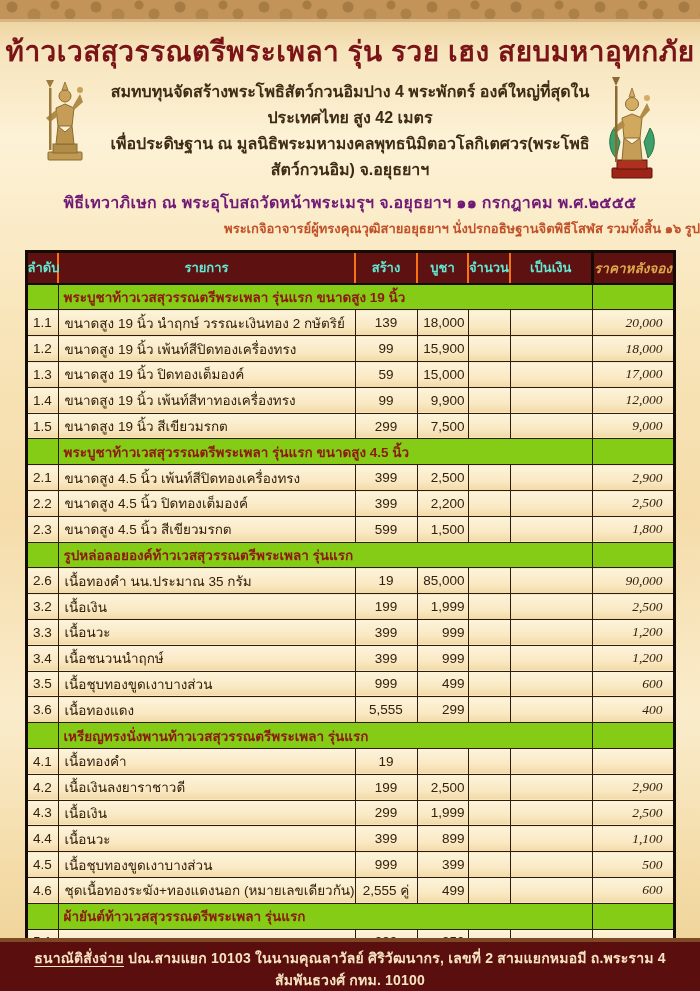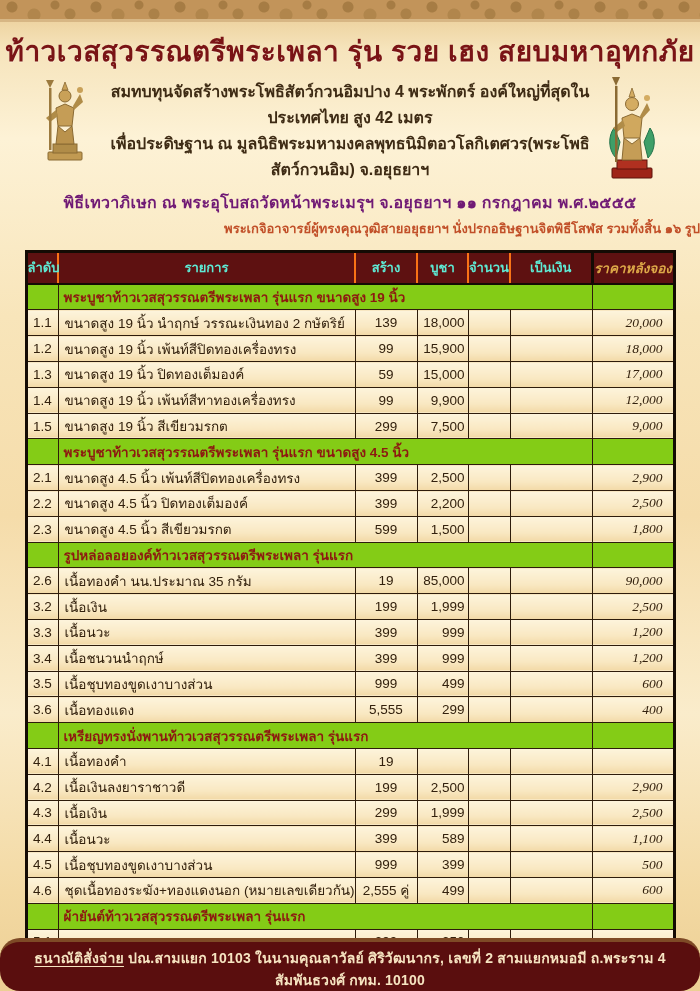--- a/index.html
+++ b/index.html
@@ -65,21 +65,21 @@
   td.c-made{ text-align:center; }
   td.c-price{ text-align:right; padding-right:3px; }
   td.c-after{
     border-left:3px solid #140b04; text-align:right; padding-right:10px;
     color:#c3231c; font-style:italic; font-family:"Liberation Serif","DejaVu Serif",serif;
     font-size:13.5px;
   }
   .footer{
     position:absolute; left:0; bottom:0; width:700px; height:53px;
     background:#5a0e0e; border-top:4px solid #7e4a26; color:#f6e4c1;
-    text-align:center; padding-top:5px;border-radius:20px;
+    text-align:center; padding-top:5px;
   }
   .footer .l1{ font-size:14px; font-weight:bold; letter-spacing:0.2px; }
   .footer .l1 .u{ text-decoration:underline; text-underline-offset:3px; }
 </style>
 </head>
 <body>
 
 <div class="deco-top"></div>
 
 <div class="page-title">ท้าวเวสสุวรรณตรีพระเพลา รุ่น รวย เฮง สยบมหาอุทกภัย</div>
@@ -318,21 +318,21 @@
         <td class="c-made">299</td>
         <td class="c-price">1,999</td>
         <td class="c-qty"></td>
         <td class="c-amount"></td>
         <td class="c-after">2,500</td>
       </tr>
     <tr class="item">
         <td class="c-no">4.4</td>
         <td class="c-name">เนื้อนวะ</td>
         <td class="c-made">399</td>
-        <td class="c-price">589</td>
+        <td class="c-price">899</td>
         <td class="c-qty"></td>
         <td class="c-amount"></td>
         <td class="c-after">1,100</td>
       </tr>
     <tr class="item">
         <td class="c-no">4.5</td>
         <td class="c-name">เนื้อชุบทองขูดเงาบางส่วน</td>
         <td class="c-made">999</td>
         <td class="c-price">399</td>
         <td class="c-qty"></td>

